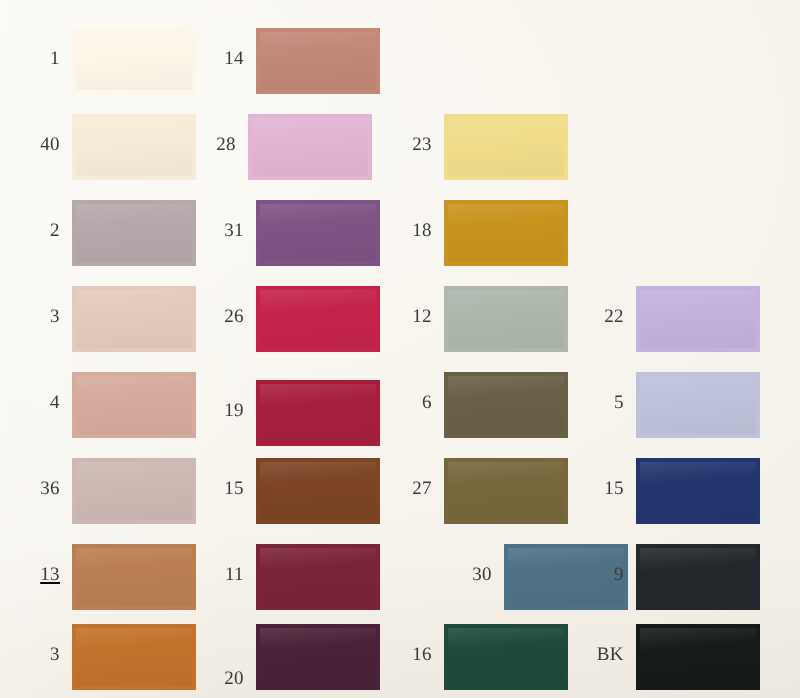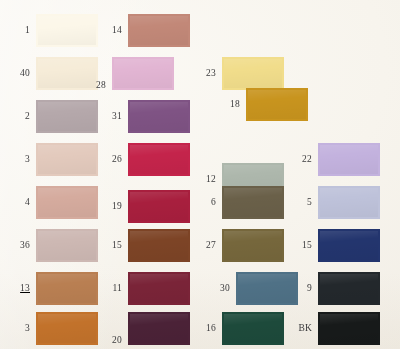--- a/index.html
+++ b/index.html
@@ -177,21 +177,21 @@
       </div>
     </div>
     <div class="swatch-cell" style="left: 96px; top: 14px;">
       <span class="swatch-label">14</span>
       <div class="swatch-chip" title="14 #c28878" style="--c: #c28878;">
         <div class="chip-body"></div>
         <div class="chip-core"></div>
         <div class="chip-sheen"></div>
       </div>
     </div>
-    <div class="swatch-cell" style="left: 80px; top: 57px; align-items: flex-end;">
+    <div class="swatch-cell" style="left: 92px; top: 57px;">
       <span class="swatch-label">28</span>
       <div class="swatch-chip" title="28 #e2b5d3" style="--c: #e2b5d3;">
         <div class="chip-body"></div>
         <div class="chip-core"></div>
         <div class="chip-sheen"></div>
       </div>
     </div>
     <div class="swatch-cell" style="left: 96px; top: 100px;">
       <span class="swatch-label">31</span>
       <div class="swatch-chip" title="31 #7f5384" style="--c: #7f5384;">
@@ -241,29 +241,29 @@
       </div>
     </div>
     <div class="swatch-cell" style="left: 190px; top: 57px;">
       <span class="swatch-label">23</span>
       <div class="swatch-chip" title="23 #f1dd8b" style="--c: #f1dd8b;">
         <div class="chip-body"></div>
         <div class="chip-core"></div>
         <div class="chip-sheen"></div>
       </div>
     </div>
-    <div class="swatch-cell" style="left: 190px; top: 88px; padding-left: 24px;">
+    <div class="swatch-cell" style="left: 190px; top: 100px;">
       <span class="swatch-label">18</span>
       <div class="swatch-chip" title="18 #c8941e" style="--c: #c8941e;">
         <div class="chip-body"></div>
         <div class="chip-core"></div>
         <div class="chip-sheen"></div>
       </div>
     </div>
-    <div class="swatch-cell" style="left: 190px; top: 143px; margin-top: 20px;">
+    <div class="swatch-cell" style="left: 190px; top: 143px;">
       <span class="swatch-label">12</span>
       <div class="swatch-chip" title="12 #adb7ac" style="--c: #adb7ac;">
         <div class="chip-body"></div>
         <div class="chip-core"></div>
         <div class="chip-sheen"></div>
       </div>
     </div>
     <div class="swatch-cell" style="left: 190px; top: 186px;">
       <span class="swatch-label">6</span>
       <div class="swatch-chip" title="6 #6a6049" style="--c: #6a6049;">
@@ -273,21 +273,21 @@
       </div>
     </div>
     <div class="swatch-cell" style="left: 190px; top: 229px;">
       <span class="swatch-label">27</span>
       <div class="swatch-chip" title="27 #76673c" style="--c: #76673c;">
         <div class="chip-body"></div>
         <div class="chip-core"></div>
         <div class="chip-sheen"></div>
       </div>
     </div>
-    <div class="swatch-cell" style="left: 184px; top: 272px; padding-left: 20px;">
+    <div class="swatch-cell" style="left: 200px; top: 272px; padding-left: 20px;">
       <span class="swatch-label">30</span>
       <div class="swatch-chip" title="30 #4f7186" style="--c: #4f7186;">
         <div class="chip-body"></div>
         <div class="chip-core"></div>
         <div class="chip-sheen"></div>
       </div>
     </div>
     <div class="swatch-cell" style="left: 190px; top: 312px;">
       <span class="swatch-label">16</span>
       <div class="swatch-chip" title="16 #1d4a3b" style="--c: #1d4a3b;">

